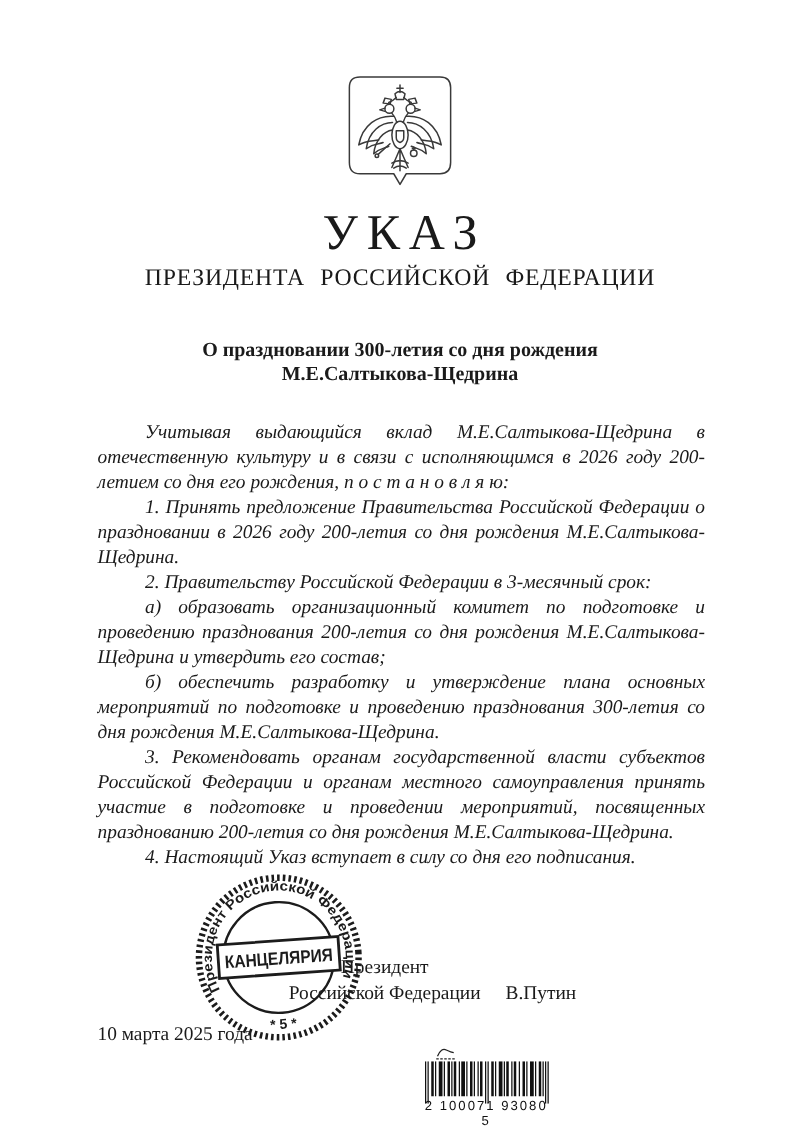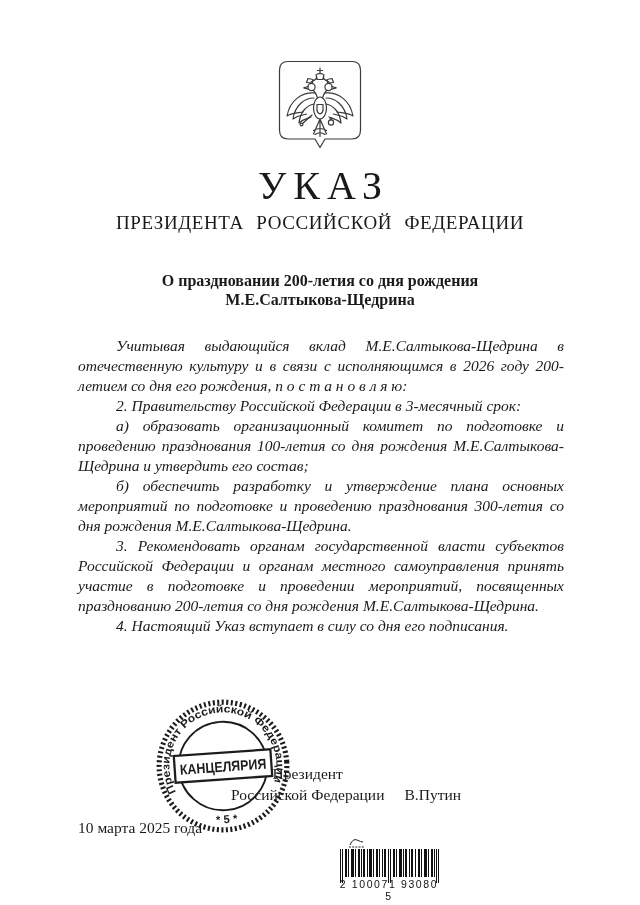--- a/index.html
+++ b/index.html
@@ -83,28 +83,29 @@
 
       <path d="M42 59 L35.5 74 M42 59 V76.5 M42 59 L48.5 74"></path>
       <path d="M35.5 70.5 Q42 66.5 48.5 70.5 M37 74.5 Q42 71 47 74.5"></path>
     </svg>
   </div>
 
   <div class="doc-title">УКАЗ</div>
   <div class="doc-subtitle">ПРЕЗИДЕНТА РОССИЙСКОЙ ФЕДЕРАЦИИ</div>
 
   <div class="doc-subject">
-    <div>О праздновании 200-летия со дня рождения</div>
+    <div>О праздновании 300-летия со дня рождения</div>
     <div>М.Е.Салтыкова-Щедрина</div>
   </div>
 
   <div class="body-text">
     <p>Учитывая выдающийся вклад М.Е.Салтыкова-Щедрина в отечественную культуру и в связи с исполняющимся в 2026 году 200-летием со дня его рождения, п о с т а н о в л я ю:</p>
+    <p>1. Принять предложение Правительства Российской Федерации о праздновании в 2026 году 200-летия со дня рождения М.Е.Салтыкова-Щедрина.</p>
     <p>2. Правительству Российской Федерации в 3-месячный срок:</p>
-    <p>а) образовать организационный комитет по подготовке и проведению празднования 100-летия со дня рождения М.Е.Салтыкова-Щедрина и утвердить его состав;</p>
+    <p>а) образовать организационный комитет по подготовке и проведению празднования 200-летия со дня рождения М.Е.Салтыкова-Щедрина и утвердить его состав;</p>
     <p>б) обеспечить разработку и утверждение плана основных мероприятий по подготовке и проведению празднования 300-летия со дня рождения М.Е.Салтыкова-Щедрина.</p>
     <p>3. Рекомендовать органам государственной власти субъектов Российской Федерации и органам местного самоуправления принять участие в подготовке и проведении мероприятий, посвященных празднованию 200-летия со дня рождения М.Е.Салтыкова-Щедрина.</p>
     <p>4. Настоящий Указ вступает в силу со дня его подписания.</p>
   </div>
 
   <div class="sig">
     <div class="sig-title">
       <div>Президент</div>
       <div>Российской Федерации</div>
     </div>

